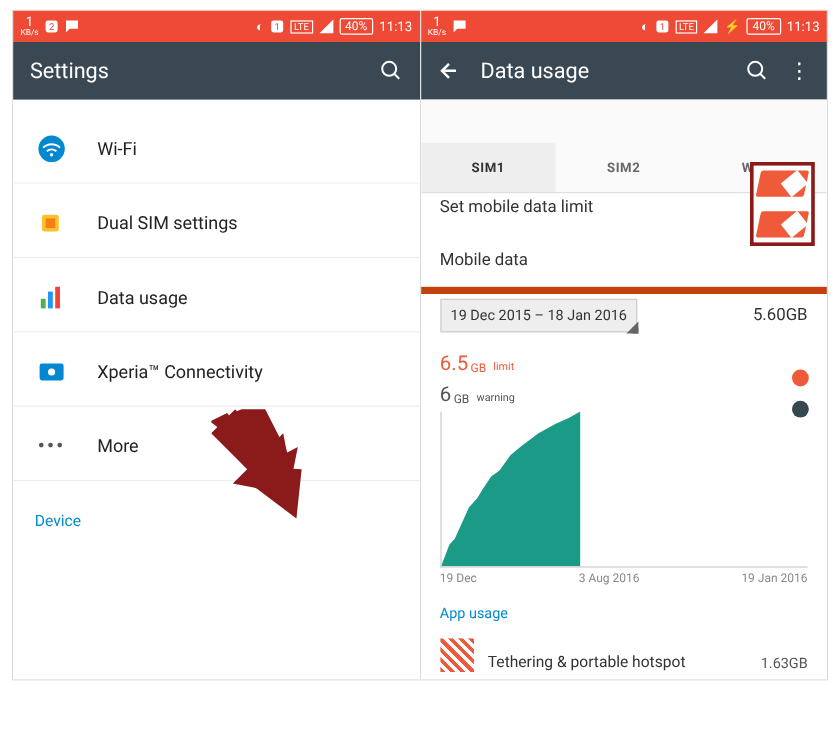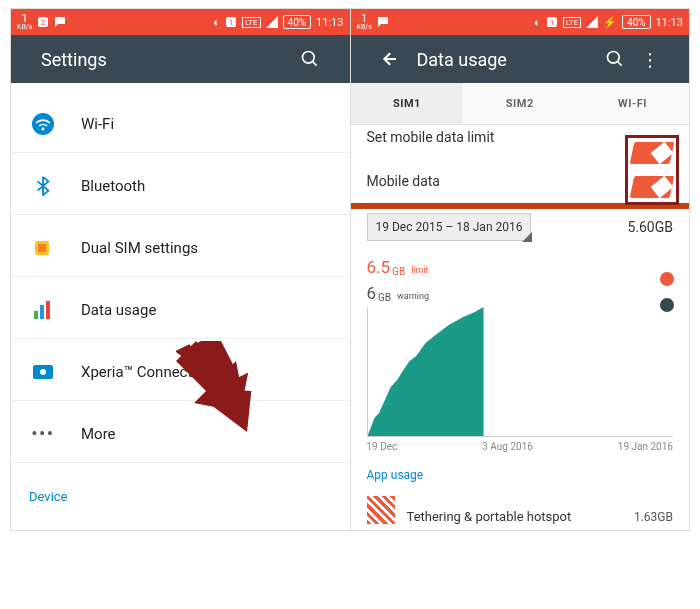--- a/index.html
+++ b/index.html
@@ -7,33 +7,33 @@
   .wrap { display: flex; width: 680px; margin: 8px auto; border: 1px solid #ddd; }
   .phone { flex: 1; display: flex; flex-direction: column; background: #fff; position: relative; }
   .left { border-right: 1px solid #ddd; }
 
   .status-bar { background: #ee4a36; color: #fff; height: 26px; display: flex; align-items: center; padding: 0 6px; font-size: 11px; gap: 4px; }
   .sb-left { display: flex; align-items: center; gap: 5px; }
   .sb-right { margin-left: auto; display: flex; align-items: center; gap: 5px; }
   .sb-icon svg { display: block; }
   .battery-box { display: flex; align-items: center; gap: 2px; border: 1px solid #fff; border-radius: 2px; padding: 0 4px; font-size: 10px; height: 14px; }
 
-  .header { background: #394852; color: #fff; height: 48px; display: flex; align-items: center; padding: 0 30px; gap: 16px; }
+  .header { background: #394852; color: #fff; height: 48px; display: flex; align-items: center; padding: 0 14px; gap: 16px; }
   .header-title { font-size: 18px; font-weight: 400; flex: 1; }
   .hdr-icon { display: flex; align-items: center; justify-content: center; }
 
   .list { display: flex; flex-direction: column; padding: 10px 0; }
   .list-item { display: flex; align-items: center; height: 58px; padding: 0 14px 0 18px; gap: 24px; border-bottom: 1px solid #eee; margin: 2px 0; }
   .list-item .icon-slot { width: 28px; display: flex; justify-content: center; }
   .item-label { font-size: 15px; color: #222; }
 
   .section-header { color: #0288d1; font-size: 13px; padding: 14px 18px 6px; }
 
   .tabs { display: flex; background: #fafafa; border-bottom: 1px solid #e0e0e0; }
-  .tab { flex: 1; text-align: center; font-size: 11px; font-weight: 700; color: #666; padding: 14px 0; letter-spacing: 0.5px; }
+  .tab { flex: 1; text-align: center; font-size: 11px; font-weight: 700; color: #666; padding: 14px 0; letter-spacing: 0.5px; margin-top: 36px; }
   .tab.active { background: #eee; color: #333; }
 
   .settings-row { display: flex; align-items: center; justify-content: space-between; padding: 14px 16px; font-size: 14px; color: #333; }
   .toggle-group { position: absolute; right: 10px; top: 126px; border: 3px solid #8b1a1a; padding: 4px; display: flex; flex-direction: column; gap: 12px; background: #fff; }
   .toggle-on { width: 40px; height: 22px; background: #ee5a3a; border-radius: 2px; position: relative; transform: skewX(-12deg); }
   .toggle-on::after { content: ""; position: absolute; right: 2px; top: 3px; width: 16px; height: 16px; background: #fff; transform: rotate(45deg); }
 
   .date-row { display: flex; align-items: center; justify-content: space-between; padding: 4px 16px 10px; font-size: 13px; color: #333; border-top: 6px solid #c2410c; }
   .date-pick { background: #eee; padding: 6px 8px; border: 1px solid #ccc; position: relative; font-size: 12px; }
   .date-pick::after { content: ""; position: absolute; right: -2px; bottom: -2px; border: 5px solid transparent; border-right-color: #666; border-bottom-color: #666; }
@@ -119,28 +119,20 @@
     <div class="list">
       <div class="list-item">
         <span class="icon-slot">
             <svg width="24" height="24" viewBox="0 0 24 24">
               <circle cx="12" cy="12" r="11" fill="#0288d1"></circle>
               <path d="M5 11a10 10 0 0114 0M8 14a6 6 0 018 0" stroke="#fff" stroke-width="1.6" fill="none"></path>
               <circle cx="12" cy="17" r="1.4" fill="#fff"></circle>
             </svg>
           </span>
         <span class="item-label">Wi-Fi</span>
-      </div>
-      <div class="list-item">
-        <span class="icon-slot">
-            <svg width="22" height="22" viewBox="0 0 24 24">
-              <path d="M12 2l6 5-6 5 6 5-6 5V2M6 7l12 10M6 17L18 7" stroke="#0288d1" stroke-width="2" fill="none" stroke-linejoin="round"></path>
-            </svg>
-          </span>
-        <span class="item-label">Bluetooth</span>
       </div>
       <div class="list-item">
         <span class="icon-slot">
             <svg width="20" height="20" viewBox="0 0 20 20">
               <rect x="2" y="3" width="14" height="14" rx="2" fill="#fbc02d"></rect>
               <rect x="5" y="6" width="8" height="8" fill="#f57f17"></rect>
             </svg>
           </span>
         <span class="item-label">Dual SIM settings</span>
       </div>

